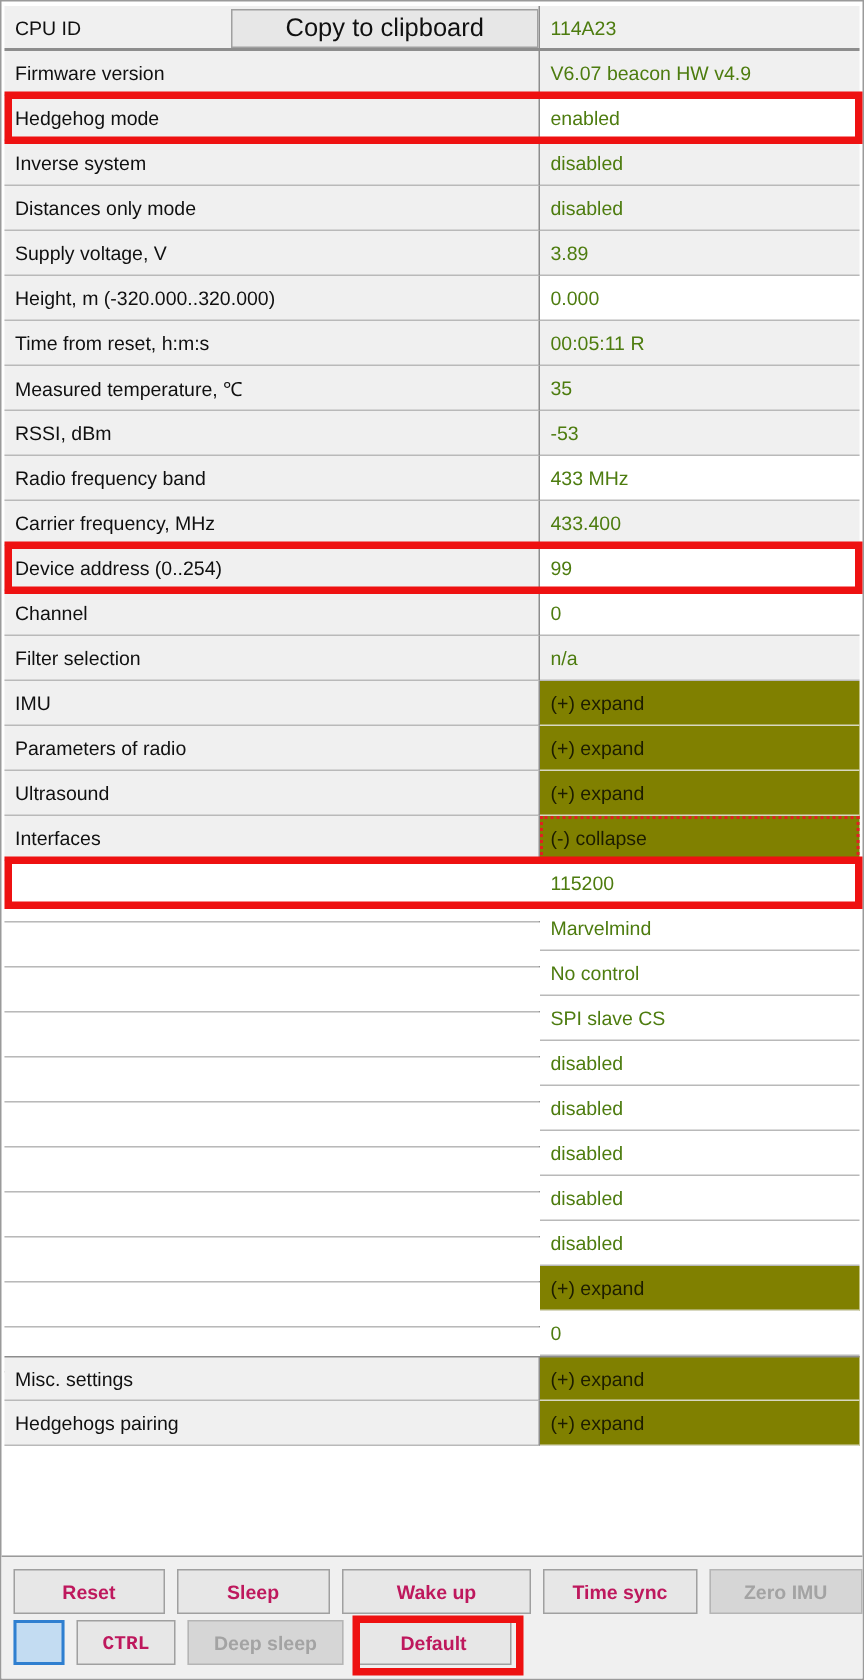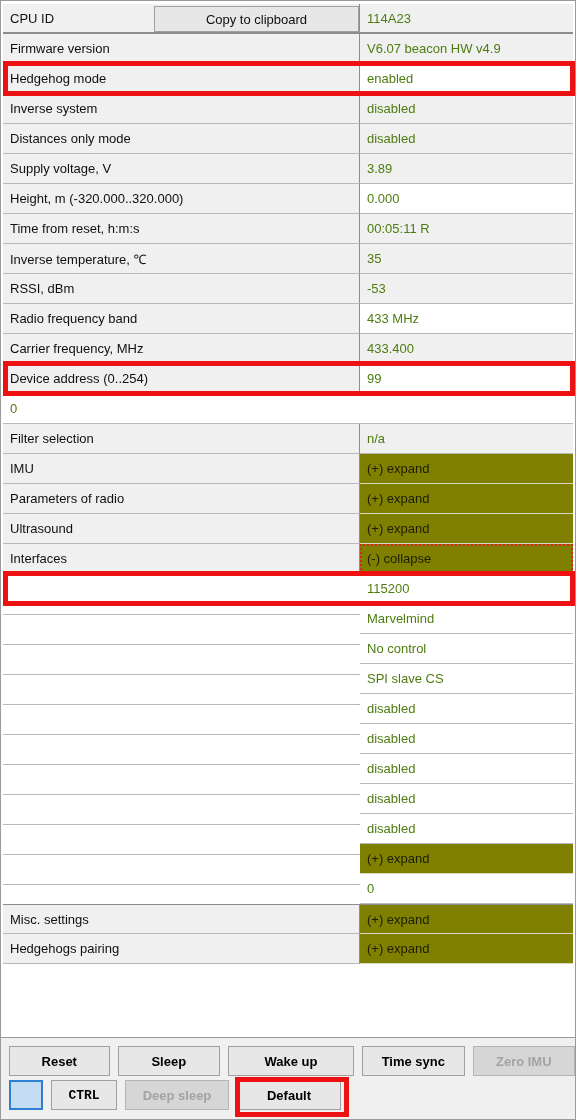--- a/index.html
+++ b/index.html
@@ -99,21 +99,21 @@
   .copy-btn {
     position: absolute;
     left: 151px;
     top: 2px;
     width: 205px;
     height: 26px;
     box-sizing: border-box;
     background: #e7e7e7;
     border: 1px solid #a0a0a0;
     font-family: "Liberation Sans", sans-serif;
-    font-size: 13px;
+    font-size: 17px;
     color: #101010;
     display: flex;
     align-items: center;
     justify-content: center;
     cursor: default;
     padding: 4px;
   }
 
   
   .hl-box {
@@ -151,21 +151,21 @@
     gap: 8px;
   }
   .cmd-btn {
     height: 30px;
     box-sizing: border-box;
     background: #e7e7e7;
     border: 1px solid #a0a0a0;
     font-family: "Liberation Sans", sans-serif;
     font-size: 13px;
     font-weight: bold;
-    color: #000000;
+    color: #be185d;
     display: flex;
     align-items: center;
     justify-content: center;
     cursor: default;
     padding: 0;
   }
   .cmd-btn.disabled {
     background: #d6d6d6;
     border-color: #b5b5b5;
     color: #a3a3a3;
@@ -228,40 +228,41 @@
       </div>
       <div class="prop-row">
         <div class="prop-label">Height, m (-320.000..320.000)</div>
         <div class="prop-value editable">0.000</div>
       </div>
       <div class="prop-row">
         <div class="prop-label">Time from reset, h:m:s</div>
         <div class="prop-value">00:05:11   R</div>
       </div>
       <div class="prop-row">
-        <div class="prop-label">Inverse temperature, ℃</div>
+        <div class="prop-label">Measured temperature, ℃</div>
         <div class="prop-value">35</div>
       </div>
       <div class="prop-row">
         <div class="prop-label">RSSI, dBm</div>
         <div class="prop-value">-53</div>
       </div>
       <div class="prop-row">
         <div class="prop-label">Radio frequency band</div>
         <div class="prop-value editable">433 MHz</div>
       </div>
       <div class="prop-row">
         <div class="prop-label">Carrier frequency, MHz</div>
         <div class="prop-value">433.400</div>
       </div>
       <div class="prop-row">
         <div class="prop-label">Device address (0..254)</div>
         <div class="prop-value editable">99</div>
       </div>
       <div class="prop-row">
+        <div class="prop-label">Channel</div>
         <div class="prop-value editable">0</div>
       </div>
       <div class="prop-row">
         <div class="prop-label">Filter selection</div>
         <div class="prop-value">n/a</div>
       </div>
       <div class="prop-row">
         <div class="prop-label">IMU</div>
         <div class="prop-value expand">(+) expand</div>
       </div>

